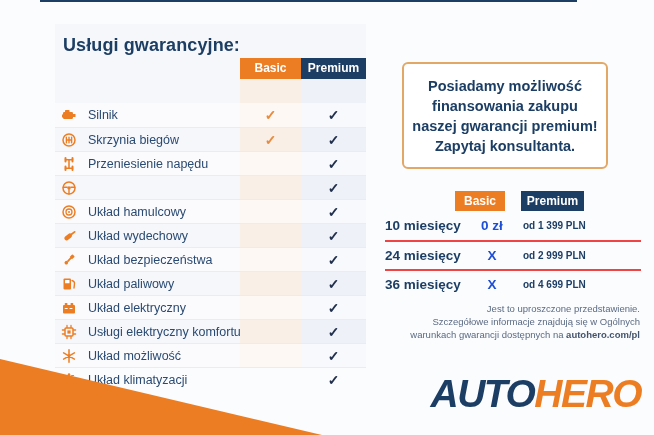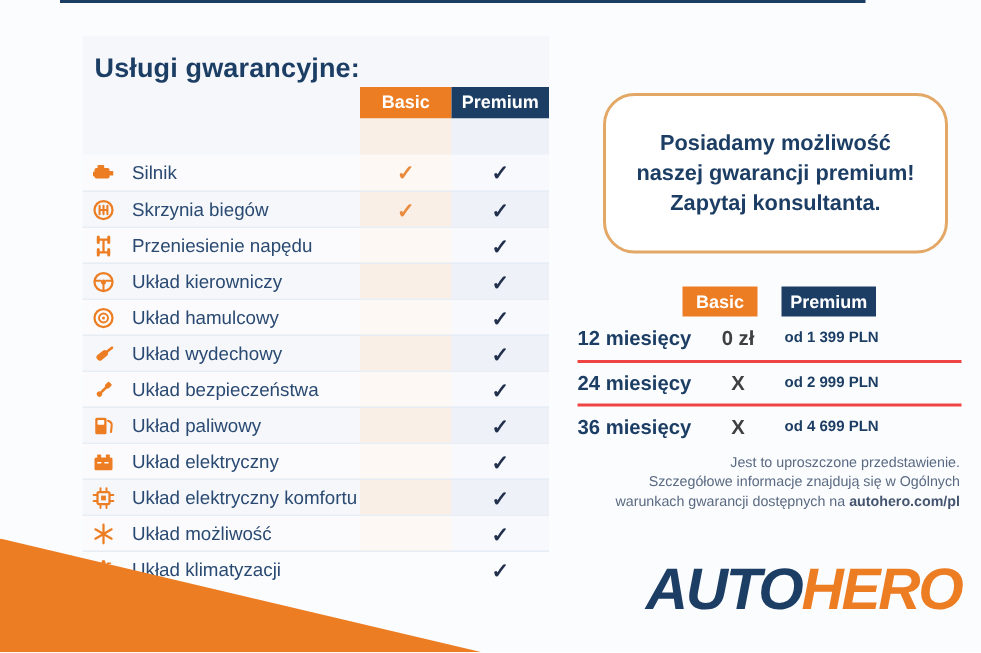--- a/index.html
+++ b/index.html
@@ -27,35 +27,35 @@
   .svc-row:first-child { border-top:none;margin-top:24px; }
   .svc-row:nth-child(odd) { background:rgba(255,255,255,.55); }
   .svc-icon { position:absolute; left:6px; top:4px; width:16px; height:16px; }
   .svc-icon svg { display:block; width:16px; height:16px; }
   .svc-label { position:absolute; left:33px; font-size:12.5px; color:#2a4a72; white-space:nowrap; }
   .cell { position:absolute; top:0; height:24px; line-height:24px; text-align:center; font-weight:bold; font-size:14px; }
   .cell.basic { left:185px; width:61px; color:#e98a3d; }
   .cell.premium { left:246px; width:65px; color:#22304d; }
 
   
-  .promo { position:absolute; left:402px; top:62px; width:230px; height:107px; background:#ffffff;
-           border:2px solid #e3a766; border-radius:21px; z-index:2;
+  .promo { position:absolute; left:402px; top:62px; width:206px; height:107px; background:#ffffff;
+           border:2px solid #e3a766; border-radius:6px; z-index:2;
            display:flex; flex-direction:column; justify-content:center; align-items:center; }
   .promo div { font-size:14.5px; font-weight:bold; color:#1d3e64; line-height:20px; text-align:center; }
 
   
   .price-head { position:absolute; top:191px; height:20px; line-height:20px; text-align:center;
                 color:#fff; font-weight:bold; font-size:12px; z-index:2; }
   .price-head.basic { left:455px; width:50px; background:#ed7d23; }
   .price-head.premium { left:521px; width:63px; background:#1d3e64; }
   .price-rows { position:absolute; left:385px; top:211px; width:256px; z-index:2; }
   .price-row { display:flex; align-items:center; height:29px; border-top:2px solid #ef4444; }
   .price-row:first-child { border-top:none; }
   .pr-period { width:78px; font-size:13.5px; font-weight:bold; color:#1d3e64; white-space:nowrap; }
-  .pr-basic  { width:58px; text-align:center; font-size:13.5px; font-weight:bold; color:#404040; }
+  .pr-basic  { width:58px; text-align:center; font-size:13.5px; font-weight:bold; color:#1d4ed8; }
   .pr-premium{ flex:1; padding-left:2px; font-size:10px; font-weight:bold; color:#1d3e64; white-space:nowrap; }
 
   
   .disclaimer { position:absolute; right:14px; top:302px; width:300px; text-align:right;
                 font-size:9.5px; line-height:13px; color:#5a6a83; z-index:2; }
   .disclaimer b { color:#44546e; }
 
   
   .logo { position:absolute; right:13px; top:372px; font-size:39px; font-weight:bold; font-style:italic;
           letter-spacing:-1.5px; z-index:4; white-space:nowrap; }
@@ -113,21 +113,20 @@
           <span class="cell premium">✓</span>
         </div>
         <div class="svc-row">
           <span class="svc-icon">
             <svg viewBox="0 0 16 16" fill="none">
               <circle cx="8" cy="8" r="6" stroke="#ED7D23" stroke-width="1.5"></circle>
               <circle cx="8" cy="8" r="1.7" fill="#ED7D23"></circle>
               <path d="M2.2 7.2h4M13.8 7.2h-4M8 9.7V14" stroke="#ED7D23" stroke-width="1.4" stroke-linecap="round"></path>
             </svg>
           </span>
-          <span class="svc-label">Układ kierowniczy</span>
           <span class="cell basic"></span>
           <span class="cell premium">✓</span>
         </div>
         <div class="svc-row">
           <span class="svc-icon">
             <svg viewBox="0 0 16 16" fill="none">
               <circle cx="8" cy="8" r="6" stroke="#ED7D23" stroke-width="1.5"></circle>
               <circle cx="8" cy="8" r="3" stroke="#ED7D23" stroke-width="1.3"></circle>
               <circle cx="8" cy="8" r="1" fill="#ED7D23"></circle>
             </svg>
@@ -189,21 +188,21 @@
           <span class="cell premium">✓</span>
         </div>
         <div class="svc-row">
           <span class="svc-icon">
             <svg viewBox="0 0 16 16" fill="none">
               <rect x="4" y="4" width="8" height="8" rx="1" stroke="#ED7D23" stroke-width="1.5"></rect>
               <rect x="6.4" y="6.4" width="3.2" height="3.2" fill="#ED7D23"></rect>
               <path d="M6 1.4v2M10 1.4v2M6 12.6v2M10 12.6v2M1.4 6h2M1.4 10h2M12.6 6h2M12.6 10h2" stroke="#ED7D23" stroke-width="1.3" stroke-linecap="round"></path>
             </svg>
           </span>
-          <span class="svc-label">Układ elektryczny komfortu</span>
+          <span class="svc-label">Usługi elektryczny komfortu</span>
           <span class="cell basic"></span>
           <span class="cell premium">✓</span>
         </div>
         <div class="svc-row">
           <span class="svc-icon">
             <svg viewBox="0 0 16 16" fill="none">
               <path d="M8 1.8v12.4M2.6 4.9l10.8 6.2M13.4 4.9L2.6 11.1" stroke="#ED7D23" stroke-width="1.5" stroke-linecap="round"></path>
               <circle cx="8" cy="8" r="1.4" fill="#ED7D23"></circle>
             </svg>
           </span>
@@ -221,29 +220,30 @@
           </span>
           <span class="svc-label">Układ klimatyzacji</span>
           <span class="cell basic"></span>
           <span class="cell premium">✓</span>
         </div>
       </div>
   </div>
 
   <div class="promo">
       <div>Posiadamy możliwość</div>
+      <div>finansowania zakupu</div>
       <div>naszej gwarancji premium!</div>
       <div>Zapytaj konsultanta.</div>
     </div>
 
   <div class="price-head basic">Basic</div>
   <div class="price-head premium">Premium</div>
   <div class="price-rows">
       <div class="price-row">
-        <span class="pr-period">12 miesięcy</span>
+        <span class="pr-period">10 miesięcy</span>
         <span class="pr-basic">0 zł</span>
         <span class="pr-premium">od 1 399 PLN</span>
       </div>
       <div class="price-row">
         <span class="pr-period">24 miesięcy</span>
         <span class="pr-basic">X</span>
         <span class="pr-premium">od 2 999 PLN</span>
       </div>
       <div class="price-row">
         <span class="pr-period">36 miesięcy</span>

